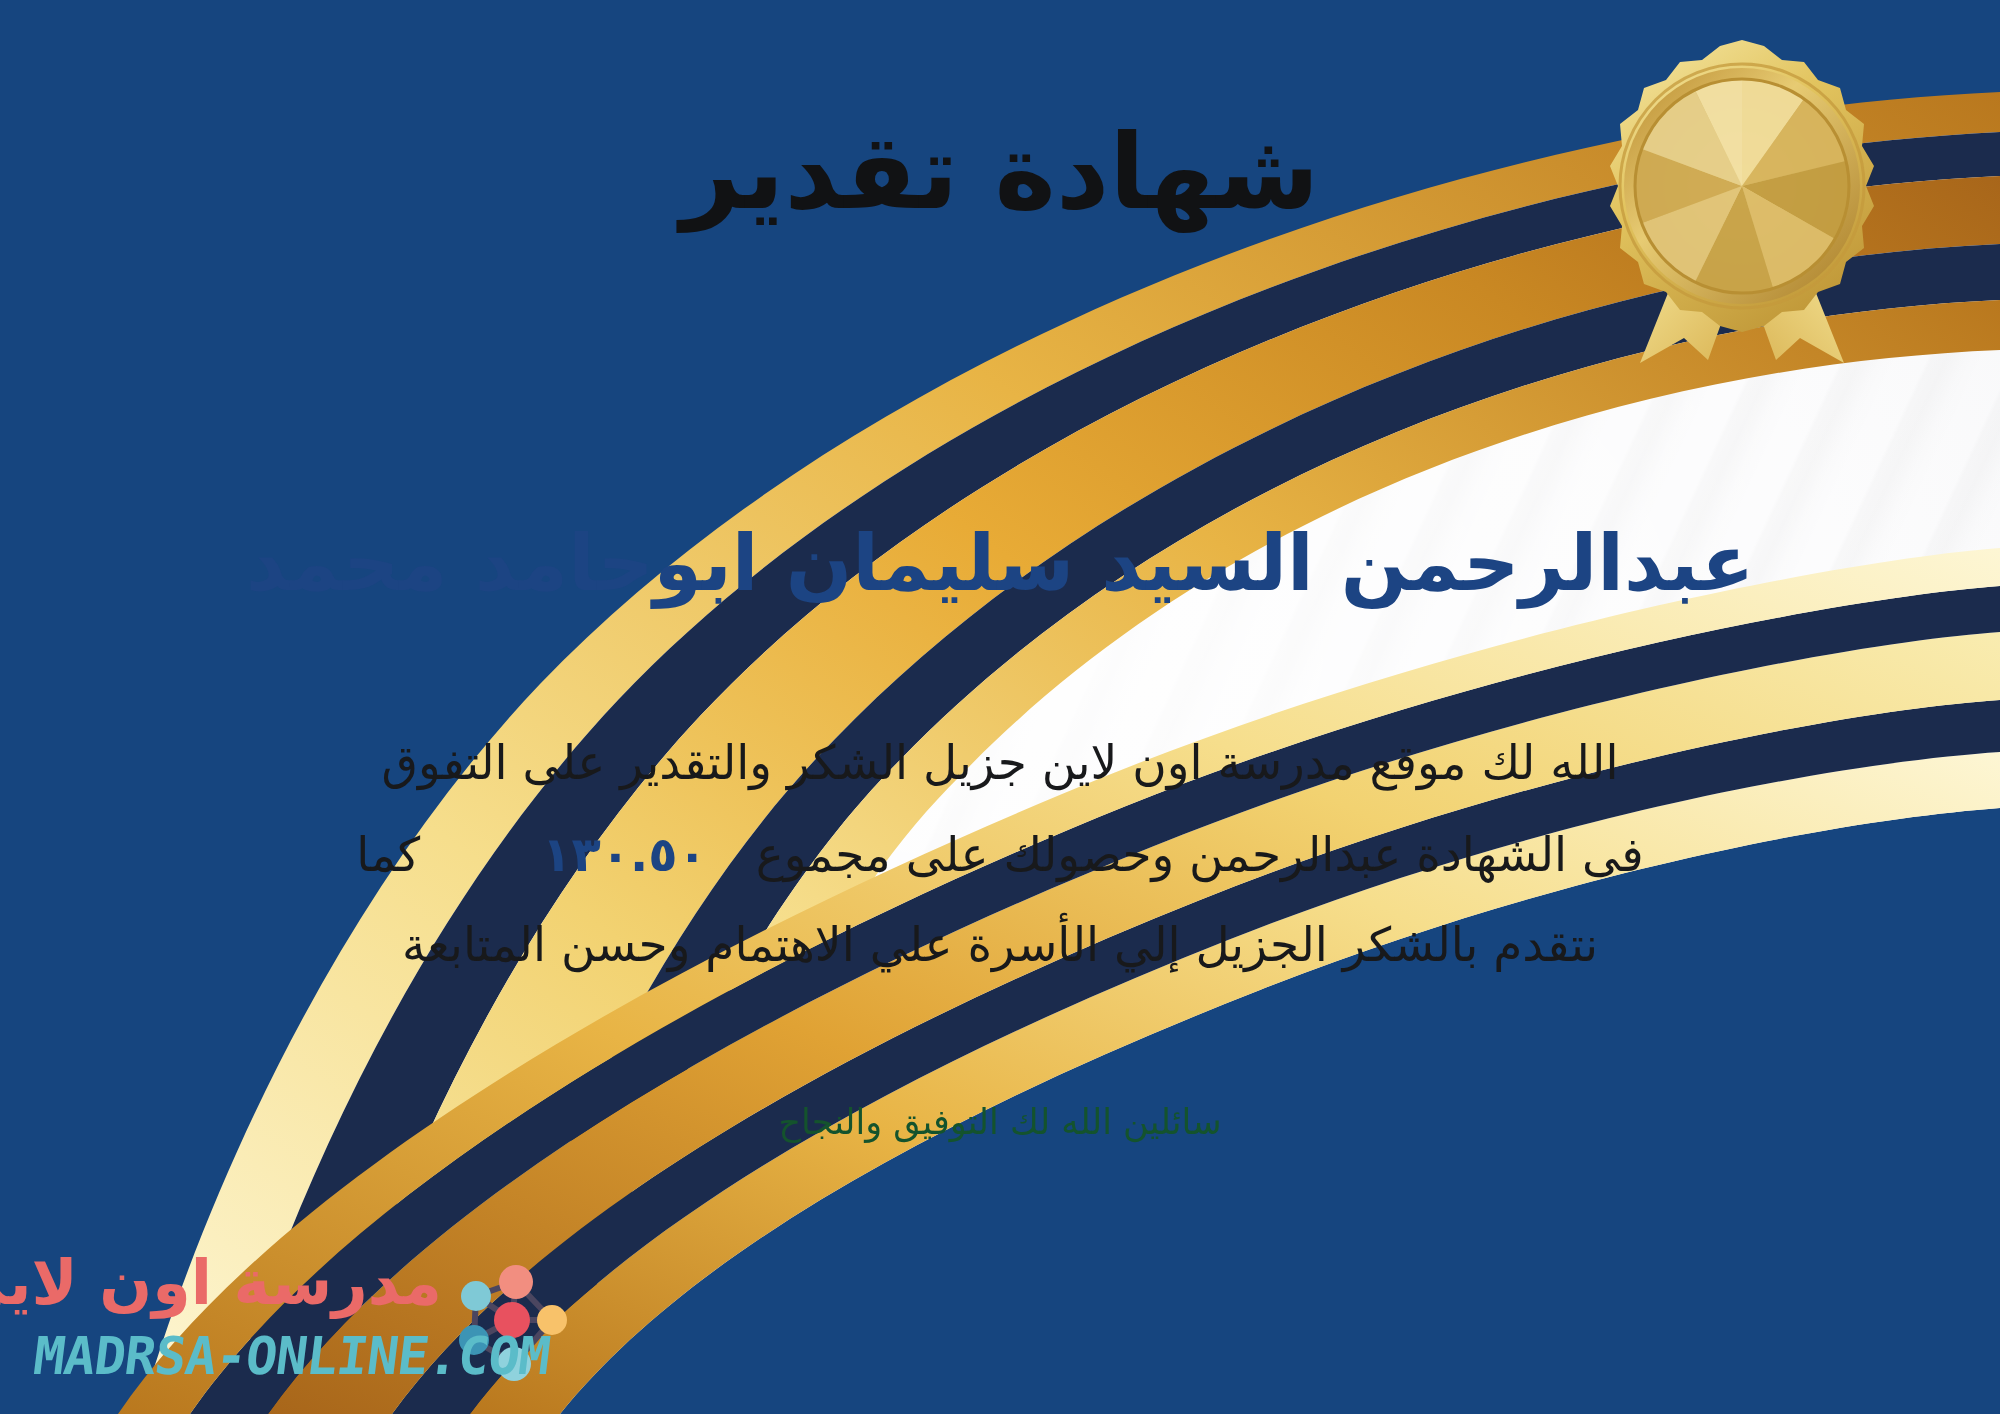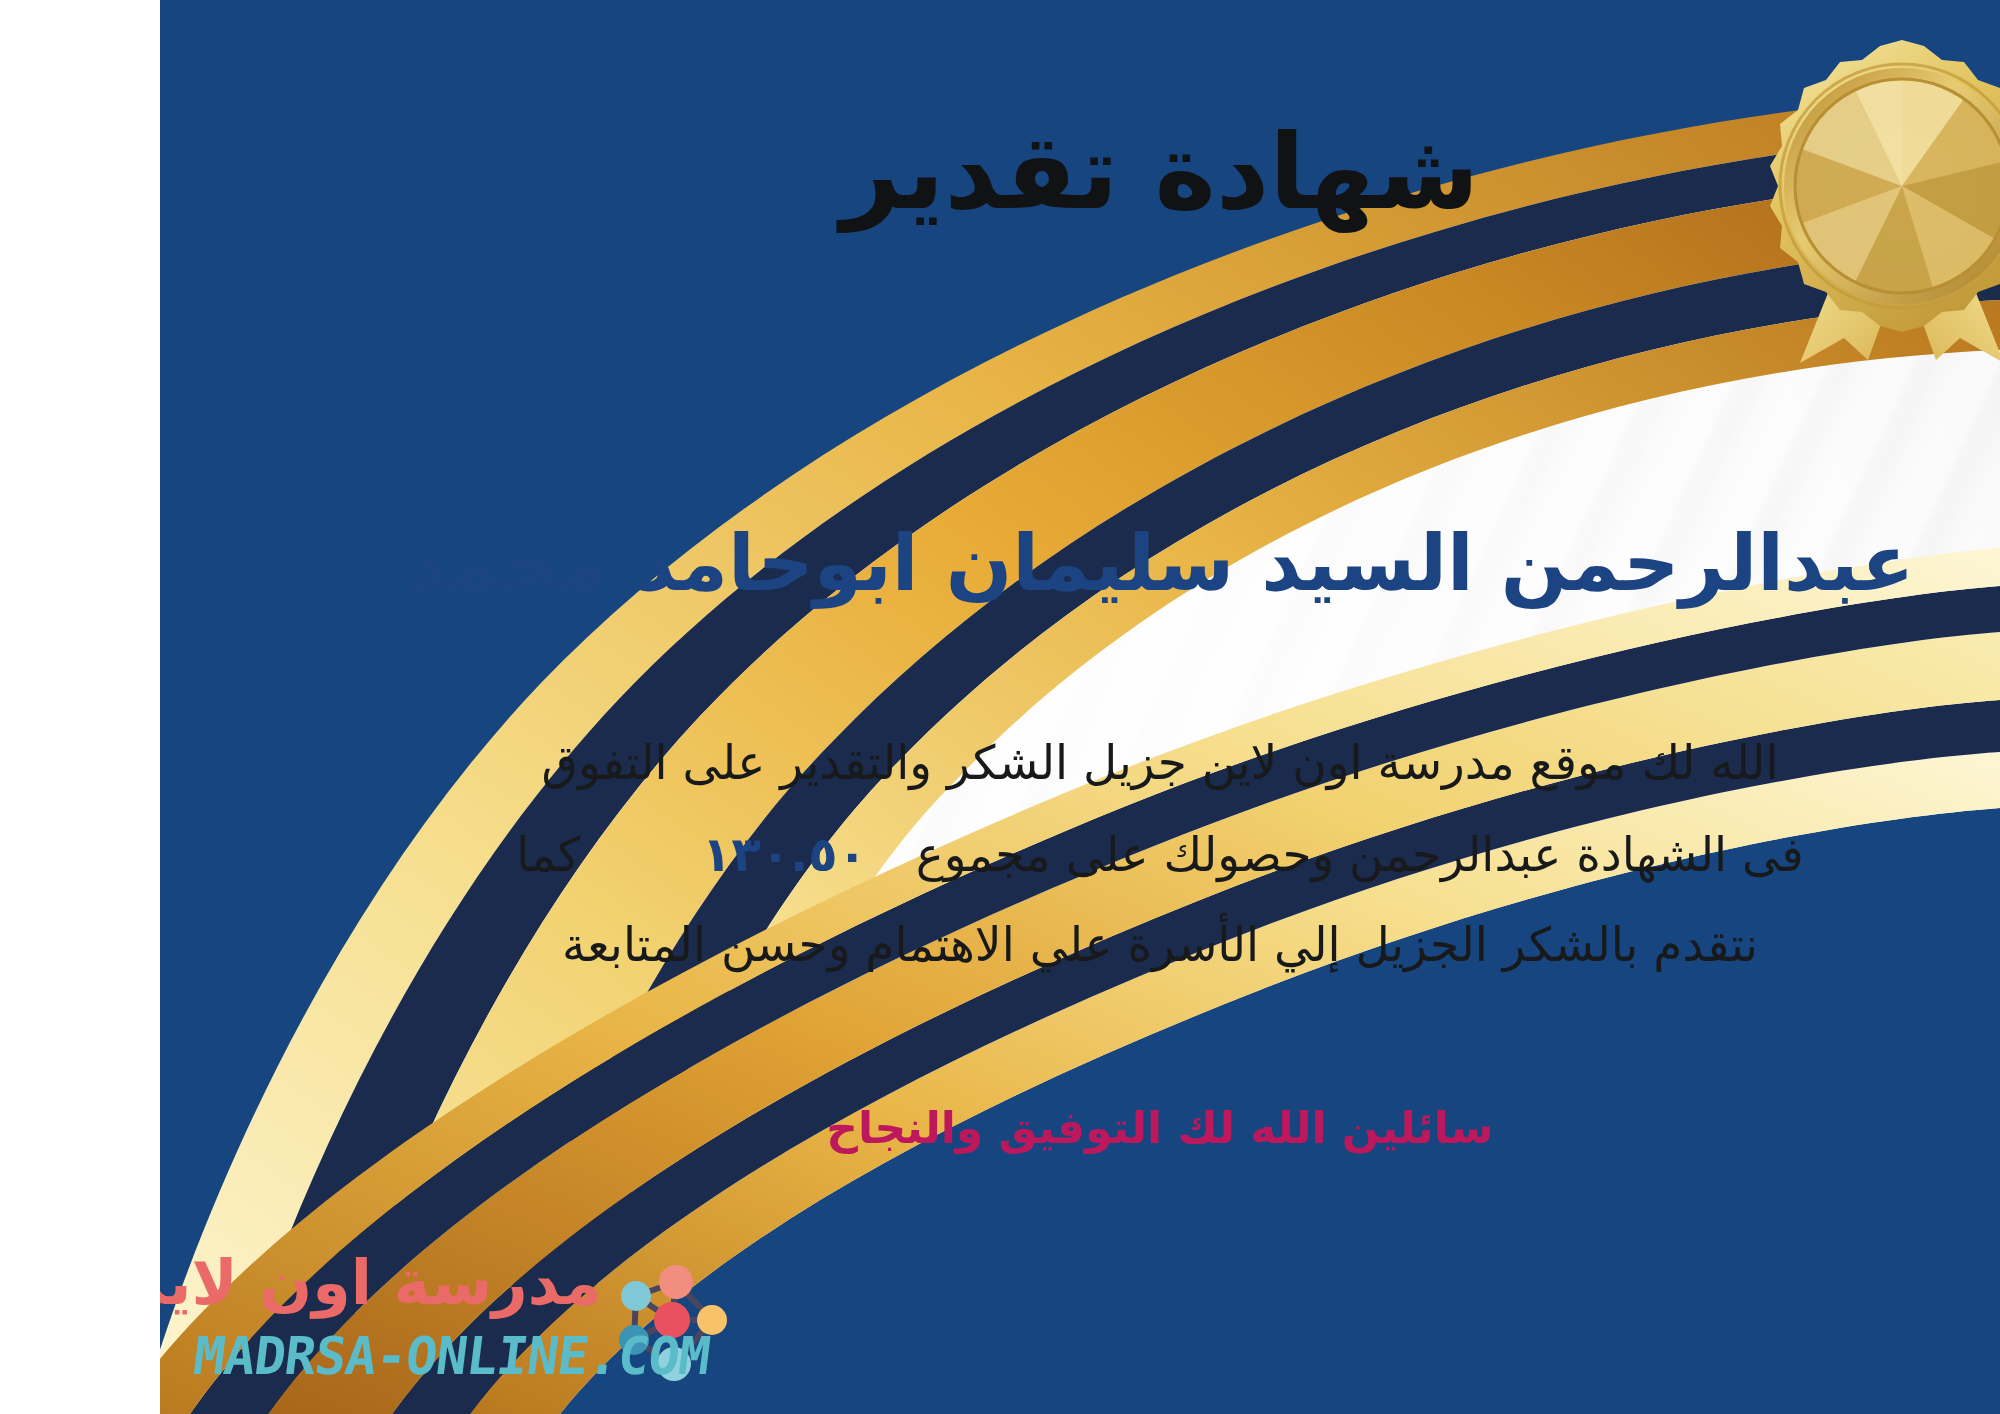--- a/index.html
+++ b/index.html
@@ -6,21 +6,21 @@
   html,body{margin:0;padding:0;}
   body{
     width:2000px;height:1414px;overflow:hidden;
     font-family:"DejaVu Sans","Liberation Sans",sans-serif;
     background:#ffffff;
   }
 
   
   .cert{
     position:relative;
-    width:1840px;height:1414px;
+    width:2000px;height:1414px;
     overflow:hidden;
     background:#fbfbfc;
     margin-left:22px;
   }
 
   
   .texture{
     position:absolute;inset:0;
     background:
       repeating-linear-gradient(115deg,
@@ -96,23 +96,23 @@
     font-weight:700;
     font-size:48px;
     padding:0 34px;
     letter-spacing:2px;
   }
   .spacer-wide{display:inline-block;width:58px;}
 
   .closing{
     position:absolute;
     top:1102px;left:0;right:0;
-    font-size:44px;
-    font-weight:700;
-    color:#be185d;
+    font-size:35px;
+    font-weight:400;
+    color:#14532d;
     letter-spacing:0.5px;
     direction:rtl;
   }
 
   
   .logo{
     position:absolute;
     left:22px;bottom:16px;
     width:560px;height:150px;
     direction:rtl;

